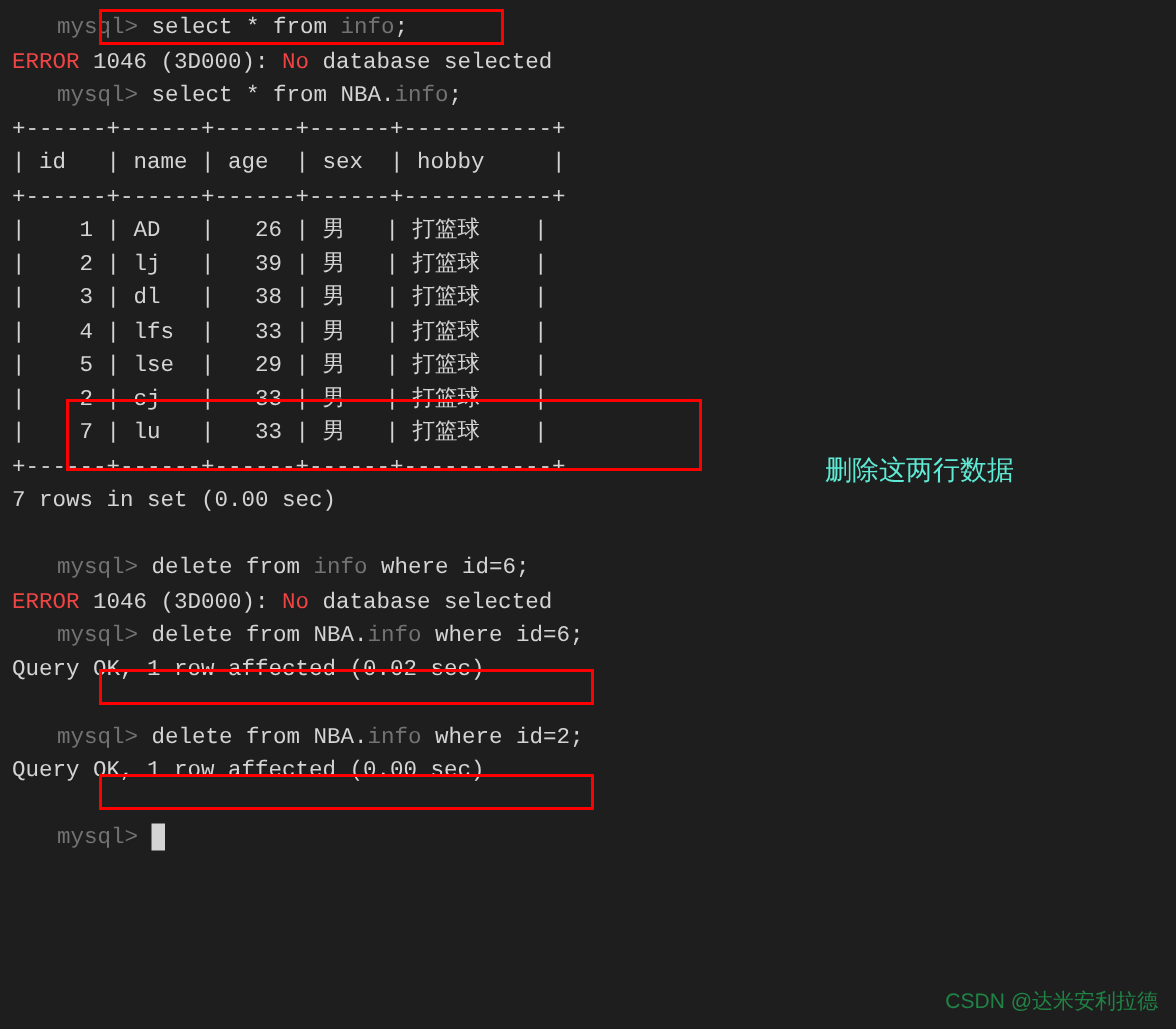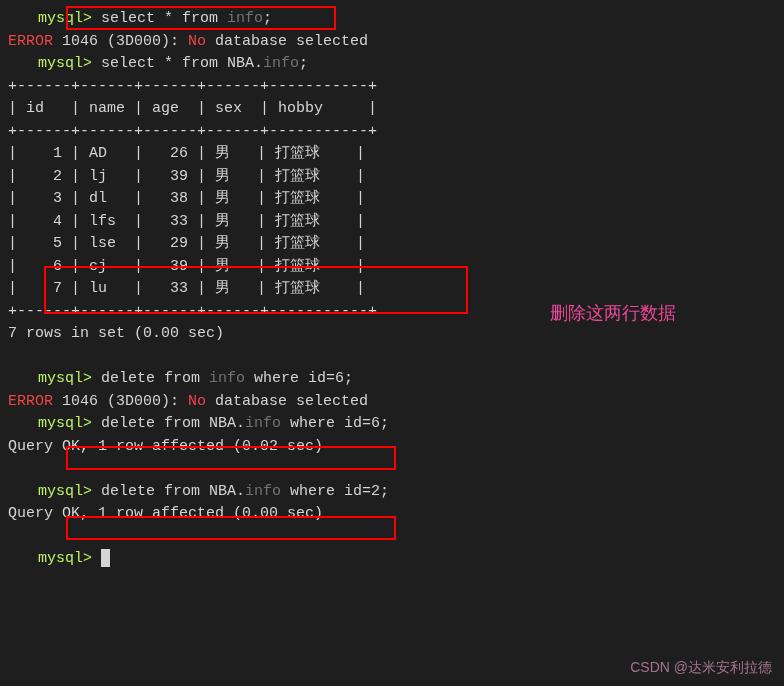--- a/index.html
+++ b/index.html
@@ -10,40 +10,40 @@
     font-family: 'Consolas', 'Monaco', 'Courier New', monospace;
     font-size: 15px;
     line-height: 1.5;
     width: 784px;
     height: 686px;
     box-sizing: border-box;
     position: relative;
     overflow: hidden;
   }
   .line { white-space: pre; }
-  .prompt { color: #bef264; padding-left: 30px; }
+  .prompt { color: #737373; padding-left: 30px; }
   .keyword { color: #737373; }
   .error { color: #ef4444; }
   .box {
     border: 2px solid #ff0000;
     position: absolute;
     box-sizing: border-box;
     pointer-events: none;
   }
   .annotation {
     position: absolute;
-    color: #ec4899;
+    color: #5eead4;
     font-size: 18px;
     font-family: sans-serif;
   }
   .watermark {
     position: absolute;
     bottom: 8px;
     right: 12px;
-    color: #f9a8d4;
+    color: #22c55e;
     font-size: 14px;
     font-family: sans-serif;
     opacity: 0.6;
   }
   .cursor {
     display: inline-block;
     width: 9px;
     height: 18px;
     background: #d4d4d4;
     vertical-align: text-bottom;
@@ -57,21 +57,21 @@
 <div class="line"><span class="error">ERROR</span><span> 1046 (3D000): </span><span class="error">No</span><span> database selected</span></div>
 <div class="line"><span class="prompt">mysql&gt; </span><span>select * from NBA.</span><span class="keyword">info</span><span>;</span></div>
 <div class="line">+------+------+------+------+-----------+</div>
 <div class="line">| id   | name | age  | sex  | hobby     |</div>
 <div class="line">+------+------+------+------+-----------+</div>
 <div class="line">|    1 | AD   |   26 | 男   | 打篮球    |</div>
 <div class="line">|    2 | lj   |   39 | 男   | 打篮球    |</div>
 <div class="line">|    3 | dl   |   38 | 男   | 打篮球    |</div>
 <div class="line">|    4 | lfs  |   33 | 男   | 打篮球    |</div>
 <div class="line">|    5 | lse  |   29 | 男   | 打篮球    |</div>
-<div class="line">|    6 | cj   |   39 | 男   | 打篮球    |</div>
+<div class="line">|    2 | cj   |   33 | 男   | 打篮球    |</div>
 <div class="line">|    7 | lu   |   33 | 男   | 打篮球    |</div>
 <div class="line">+------+------+------+------+-----------+</div>
 <div class="line">7 rows in set (0.00 sec)</div>
 <div class="line"> </div>
 <div class="line"><span class="prompt">mysql&gt; </span><span>delete from </span><span class="keyword">info</span><span> where id=6;</span></div>
 <div class="line"><span class="error">ERROR</span><span> 1046 (3D000): </span><span class="error">No</span><span> database selected</span></div>
 <div class="line"><span class="prompt">mysql&gt; </span><span>delete from NBA.</span><span class="keyword">info</span><span> where id=6;</span></div>
 <div class="line">Query OK, 1 row affected (0.02 sec)</div>
 <div class="line"> </div>
 <div class="line"><span class="prompt">mysql&gt; </span><span>delete from NBA.</span><span class="keyword">info</span><span> where id=2;</span></div>

